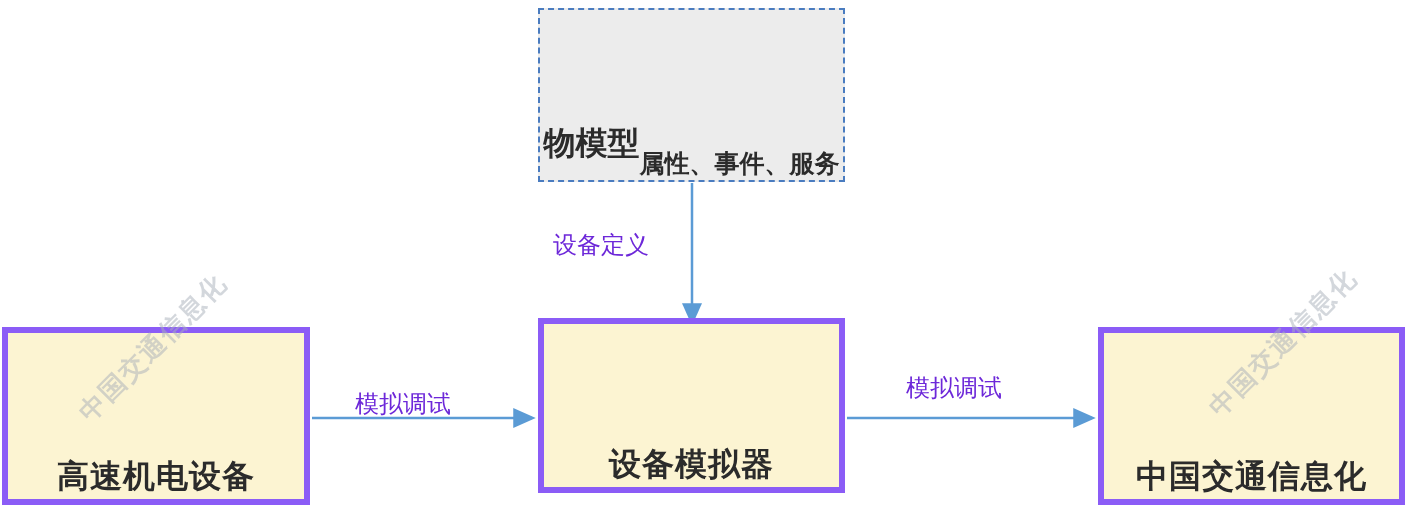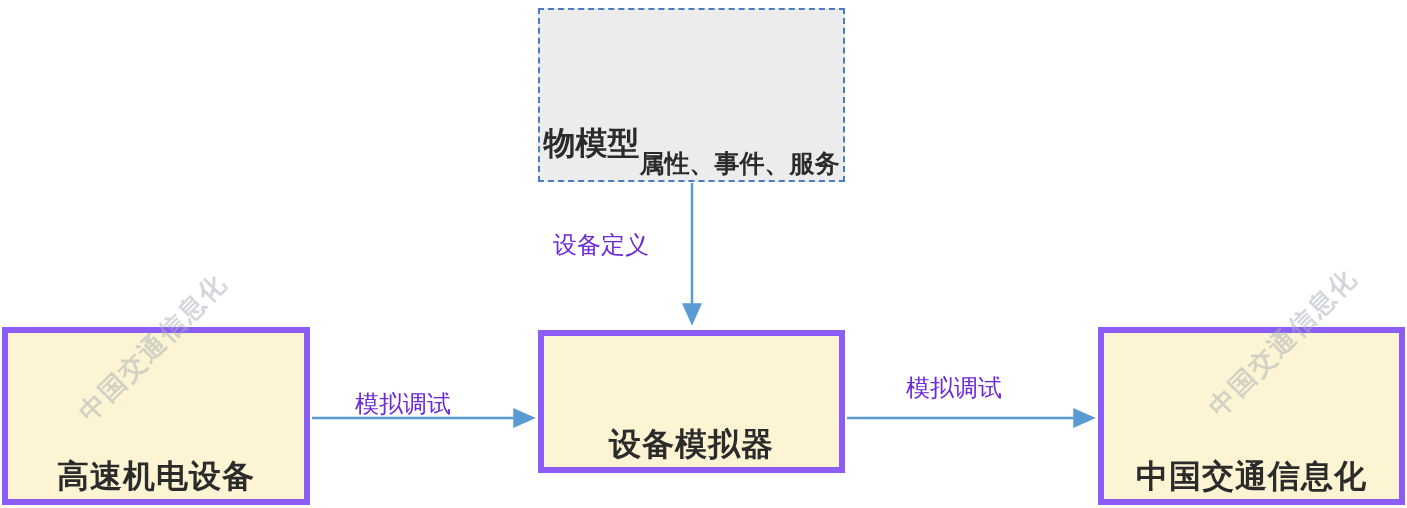--- a/index.html
+++ b/index.html
@@ -94,21 +94,21 @@
 
   <div class="box model-box" style="left:538px; top:8px; width:307px; height:174px;">
     <div class="model-title">物模型</div>
     <div class="model-subtitle">属性、事件、服务</div>
   </div>
 
   <div class="box node-box" style="left:2px; top:327px; width:308px; height:178px;">
     <div class="box-label">高速机电设备</div>
   </div>
 
-  <div class="box node-box" style="left:538px; top:330px; width:307px; height:143px;">
+  <div class="box node-box" style="left:538px; top:318px; width:307px; height:175px;">
     <div class="box-label">设备模拟器</div>
   </div>
 
   <div class="box node-box" style="left:1098px; top:327px; width:307px; height:178px;">
     <div class="box-label">中国交通信息化</div>
   </div>
 
   <div class="arrow-label" style="left:553px; top:229px;">设备定义</div>
   <div class="arrow-label" style="left:355px; top:388px;">模拟调试</div>
   <div class="arrow-label" style="left:906px; top:372px;">模拟调试</div>

